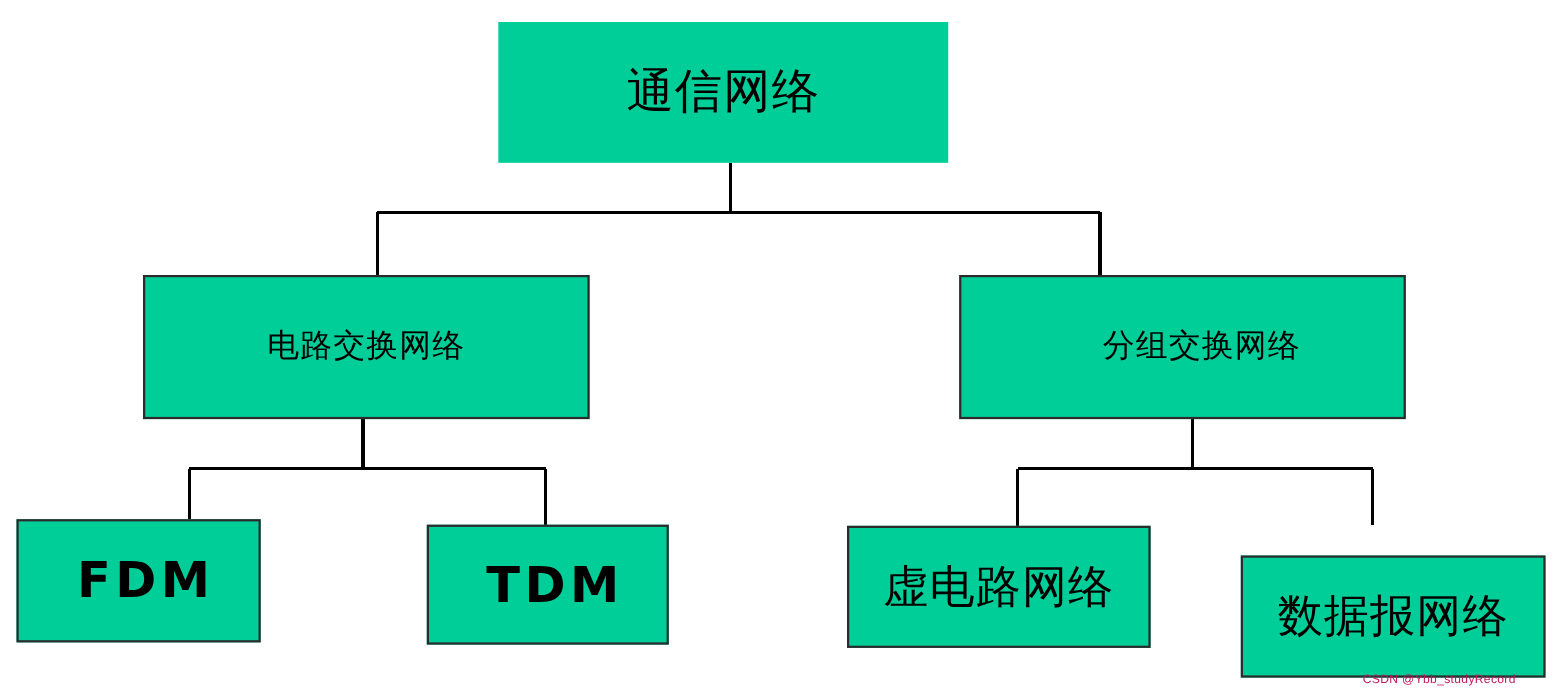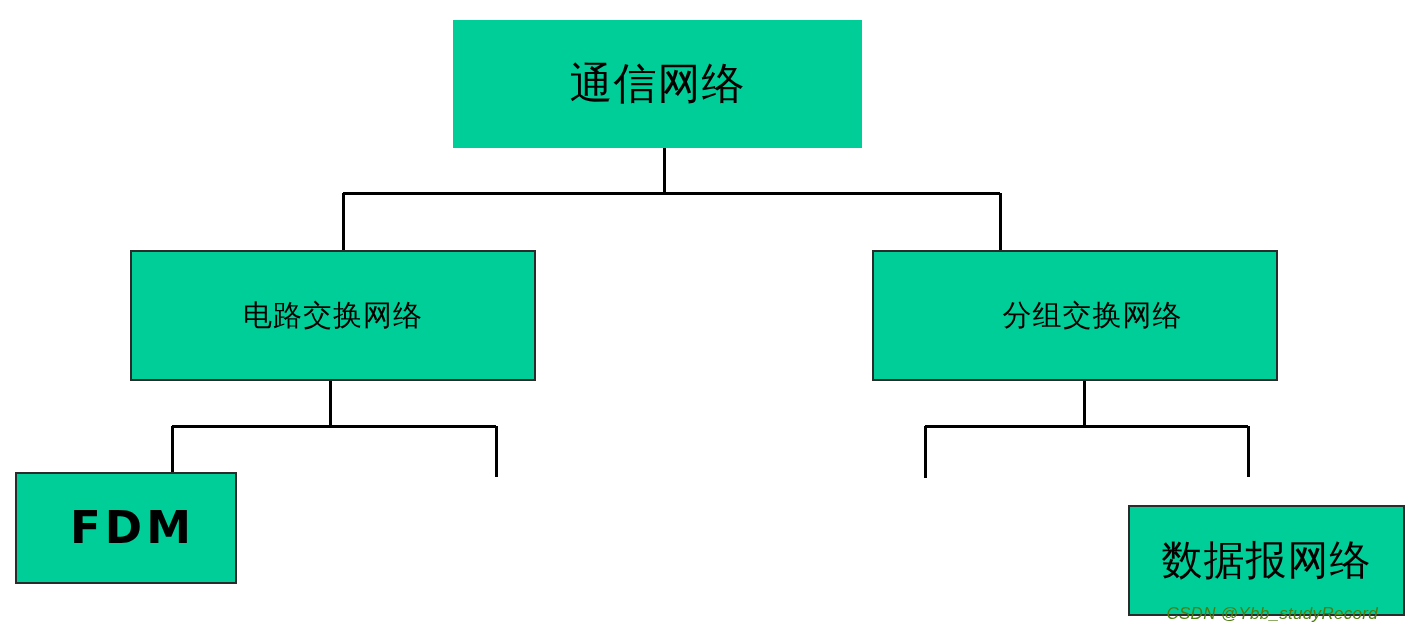--- a/index.html
+++ b/index.html
@@ -71,25 +71,24 @@
   #node-vc .label-cjk,
   #node-datagram .label-cjk { font-size: 41px; }
   #node-fdm .label-mono-hand,
   #node-tdm .label-mono-hand{ font-size: 45px; margin-left: 13px; }
 
   #watermark {
     position: absolute;
     right: 14px;
     bottom: 4px;
     font-family: "Liberation Sans", "DejaVu Sans", sans-serif;
-    font-size: 17px;
-    color: #4d7c0f;
+    font-size: 11px;
+    color: #be185d;
     letter-spacing: 0.3px;
     white-space: nowrap;
-    font-style: italic;
   }
 </style>
 </head>
 <body>
 
 <div id="canvas">
 
   <svg class="connectors" viewBox="0 0 1420 628" preserveAspectRatio="none" aria-hidden="true">
     <g stroke="#000000" stroke-width="3" fill="none" shape-rendering="crispEdges">
 
@@ -119,21 +118,27 @@
   </div>
 
   <div class="node bordered" id="node-packet">
     <span class="label-cjk">分组交换网络</span>
   </div>
 
   <div class="node bordered" id="node-fdm">
     <span class="label-mono-hand">FDM</span>
   </div>
 
+  <div class="node bordered" id="node-tdm">
+    <span class="label-mono-hand">TDM</span>
+  </div>
 
+  <div class="node bordered" id="node-vc">
+    <span class="label-cjk">虚电路网络</span>
+  </div>
 
   <div class="node bordered" id="node-datagram">
     <span class="label-cjk">数据报网络</span>
   </div>
 
   <div id="watermark">CSDN @Ybb_studyRecord</div>
 
 </div>
 
 </body></html>

